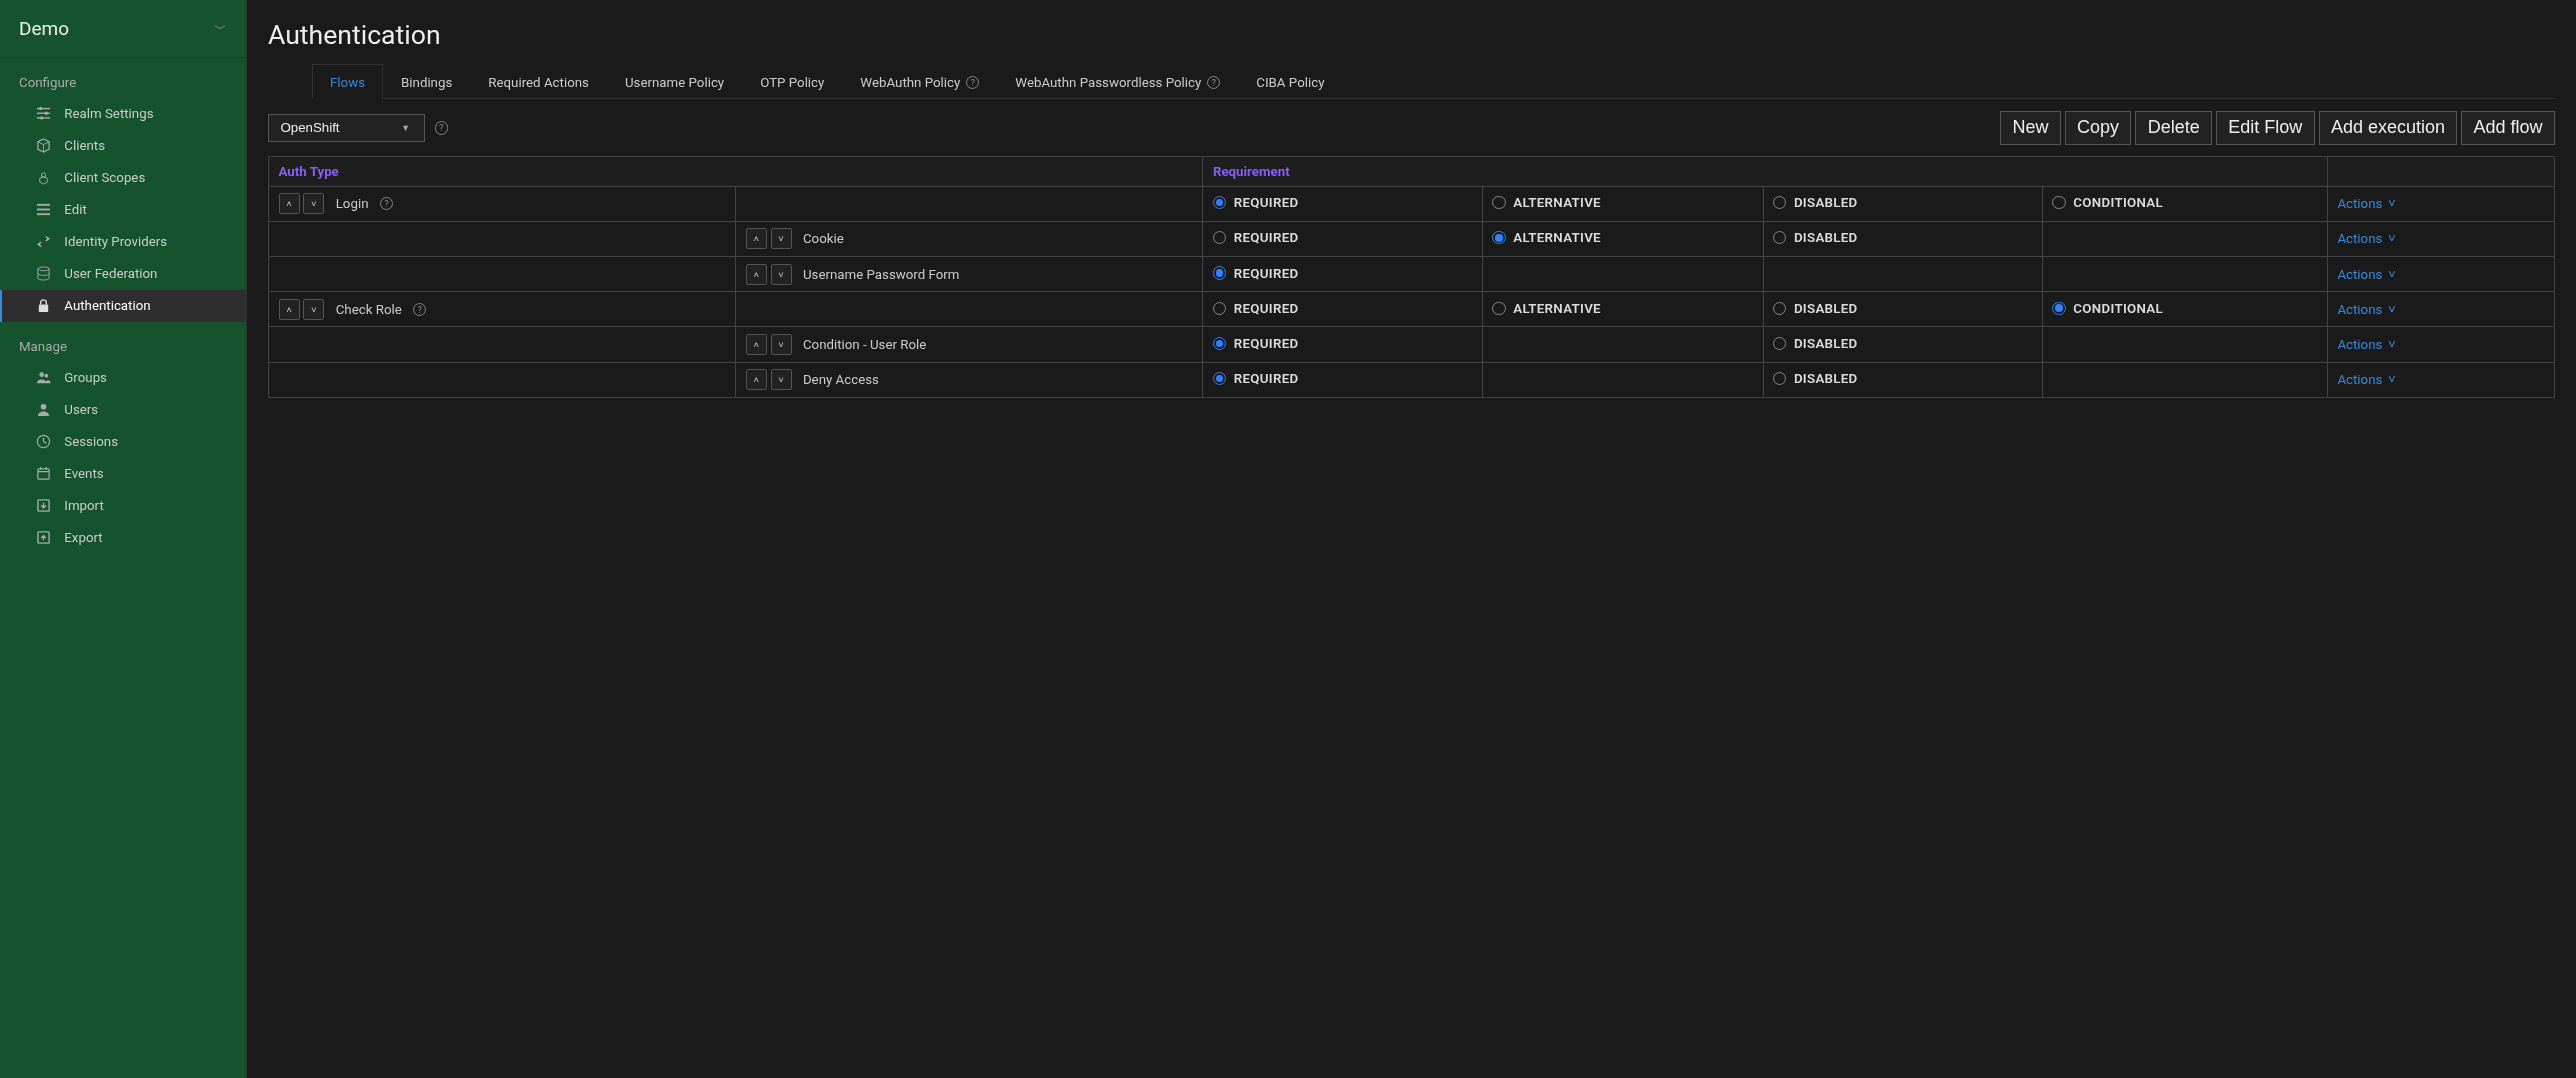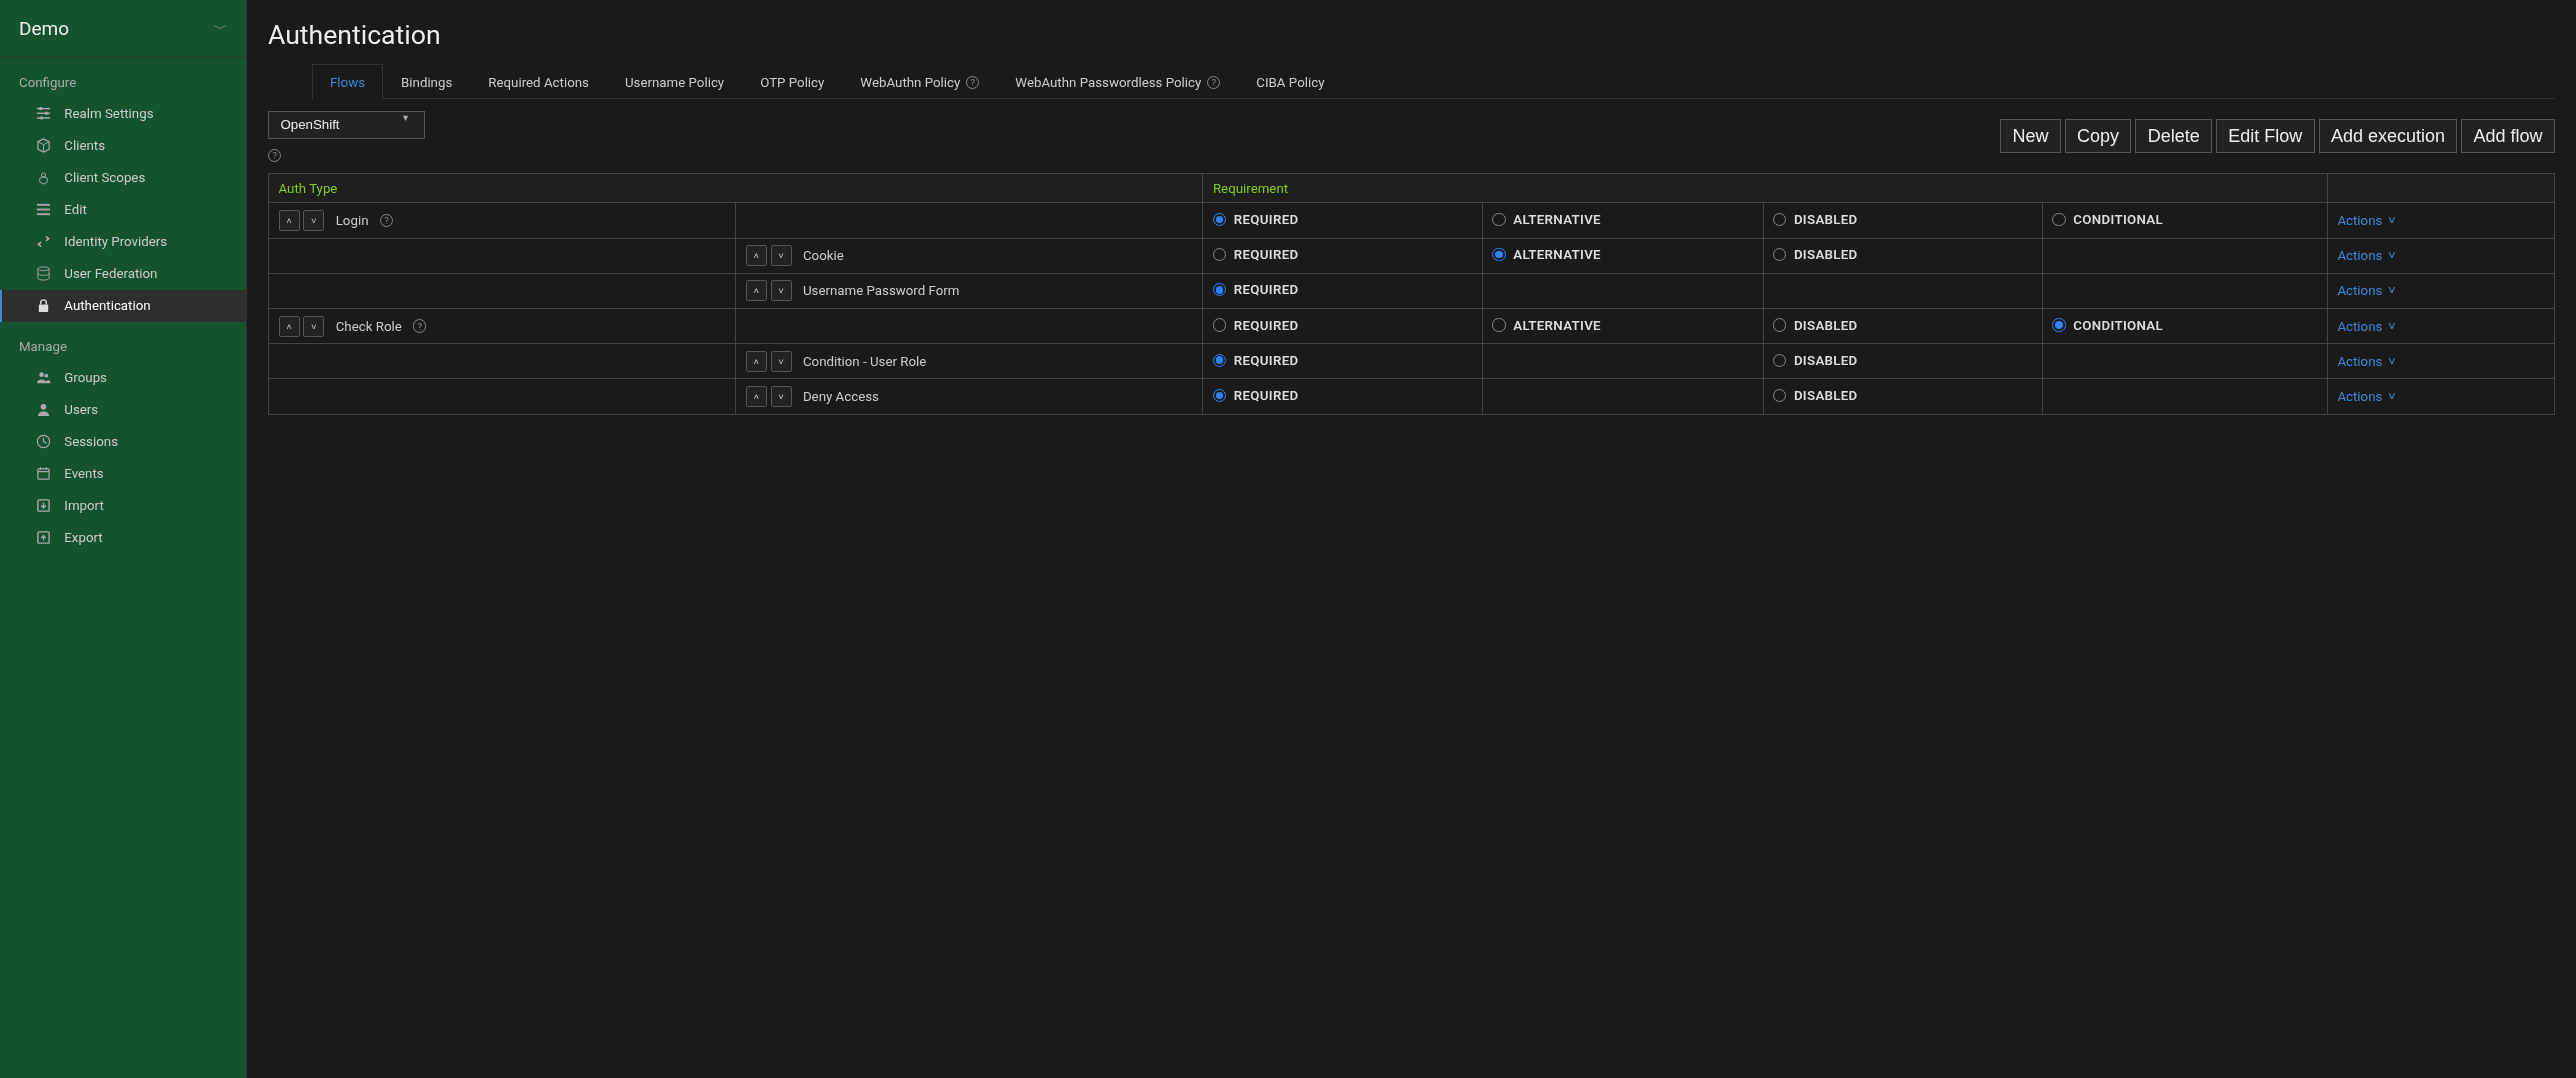--- a/index.html
+++ b/index.html
@@ -101,21 +101,21 @@
   .flow-select {
     background: #222;
     border: 0.9px solid #555;
     color: #eee;
     padding: 5.7px 26.6px 5.7px 11.4px;
     font-size: 13.3px;
     appearance: none;
     min-width: 157px;
     position: relative;
   }
-  .select-wrap { position:relative; display:inline-flex; gap:9.5px;flex-direction:column;}
+  .select-wrap { position:relative; display:inline-flex; align-items:center; gap:9.5px;}
   .select-wrap::after {
     content: "▾";
     position: absolute;
     left: 135px;
     color: #aaa;
     pointer-events: none;
     font-size:10.4px;
   }
   .help-ico {
     display:inline-flex; width:13.3px;height:13.3px;border:0.9px solid #888;border-radius:50%;
@@ -137,22 +137,22 @@
     border: 0.9px solid #444;
   }
   table.flow th, table.flow td {
     border: 0.9px solid #444;
     padding: 6.6px 9.5px;
     text-align: left;
     vertical-align: middle;
   }
   table.flow th {
     background:#1e1e1e;
-    font-weight:400;
-    color:#84cc16;
+    font-weight:700;
+    color:#8b5cf6;
   }
   .ordbtn {
     width:21px;height:21px;border:0.9px solid #555;background:#222;color:#ccc;
     display:inline-flex;align-items:center;justify-content:center;cursor:pointer;font-size:9.5px;
     border-radius:1.9px;
   }
   .ord-group{display:inline-flex;gap:3.8px;}
   .indent-cell { display:flex;align-items:center;gap:11.4px; }
   .radio {
     display:inline-flex; align-items:center; gap:7.6px; cursor:pointer;

